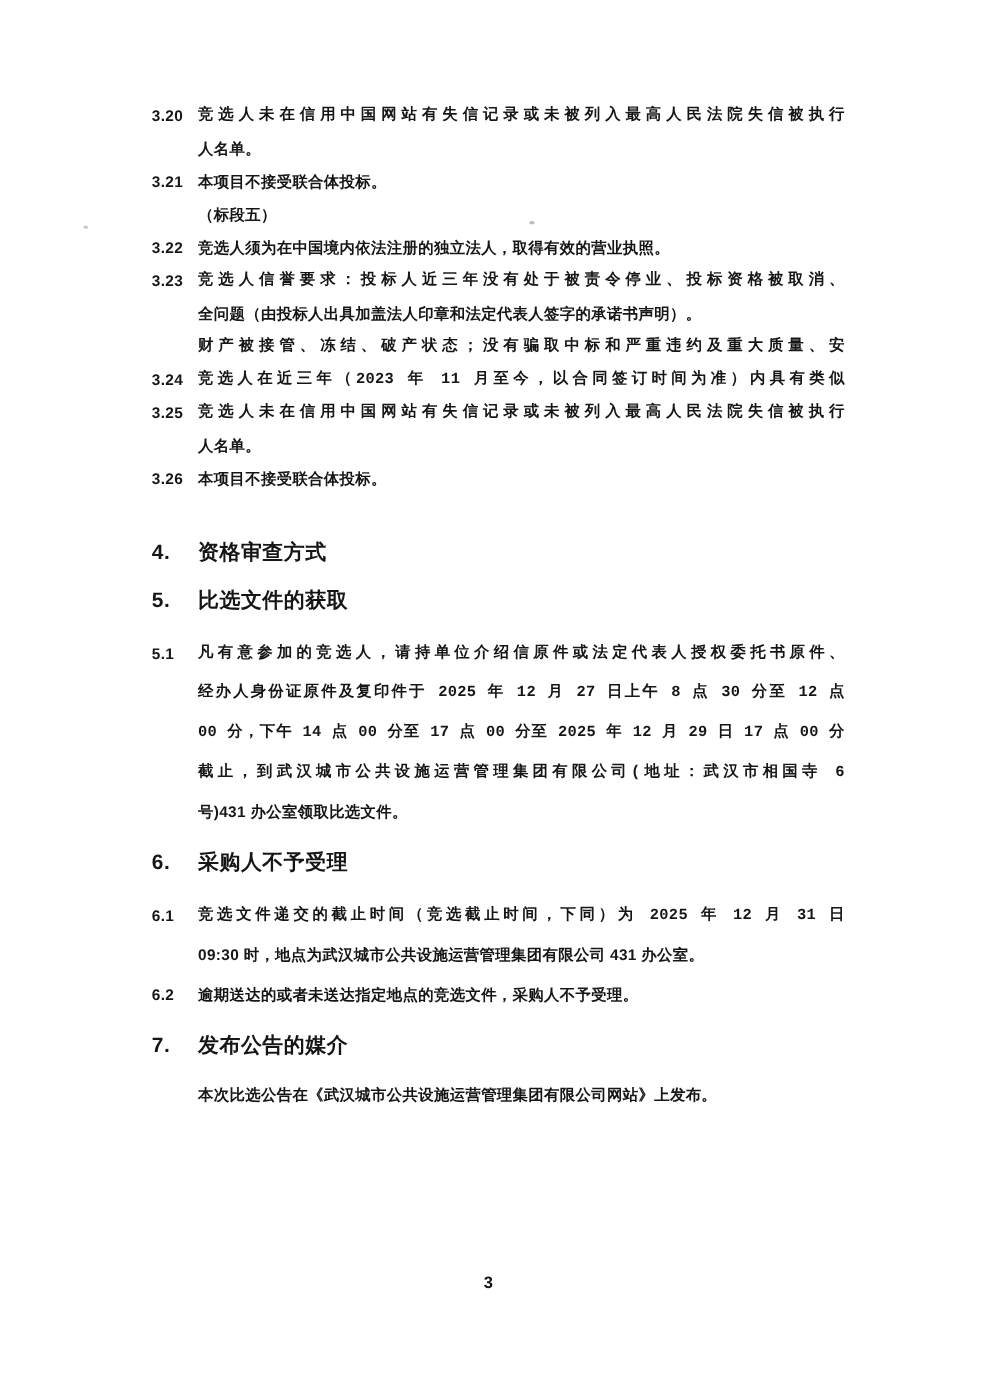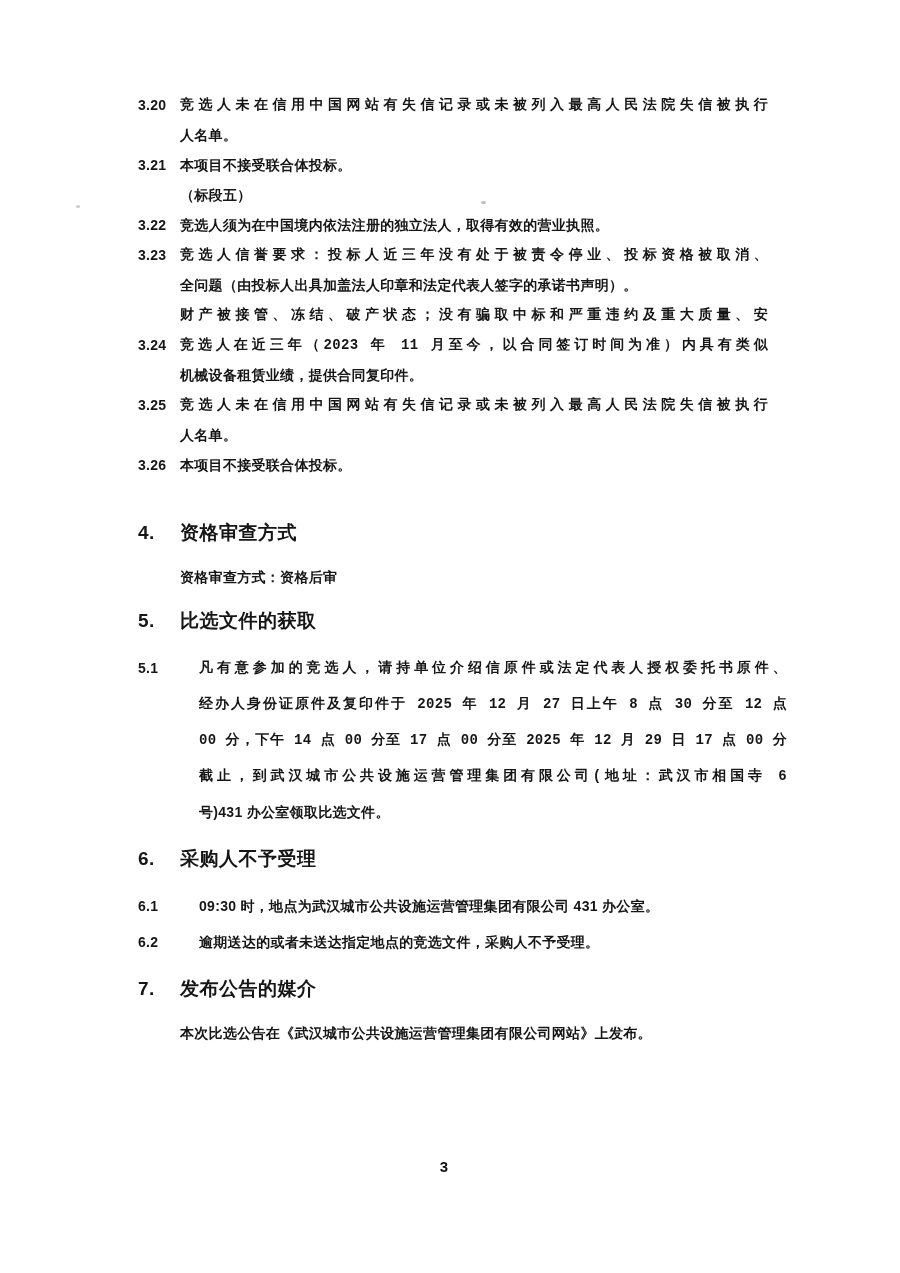--- a/index.html
+++ b/index.html
@@ -29,21 +29,20 @@
   }
   
   .item {
     font-size: 14px;
     font-weight: 600;
     line-height: 30px;
     letter-spacing: 0.3px;
   }
   .item.wide {
     line-height: 36px;
-    gap: 19px;
   }
   .heading + .item {
     margin-top: 14px;
   }
   
   .heading {
     font-size: 19px;
     font-weight: 700;
     line-height: 30px;
     margin-top: 14px;
@@ -127,45 +126,38 @@
     <div class="lines">
           <div class="line fill">竞选人信誉要求：投标人近三年没有处于被责令停业、投标资格被取消、</div>
           <div class="line">全问题（由投标人出具加盖法人印章和法定代表人签字的承诺书声明）。</div>
           <div class="line fill">财产被接管、冻结、破产状态；没有骗取中标和严重违约及重大质量、安</div>
         </div>
   </div>
       <div class="block item">
     <span class="num">3.24</span>
     <div class="lines">
           <div class="line fill">竞选人在近三年（2023 年 11 月至今，以合同签订时间为准）内具有类似</div>
-          <div class="line">机械设备租赁业绩，提供合同复印件。</div>
         </div>
   </div>
       <div class="block item">
     <span class="num">3.25</span>
     <div class="lines">
           <div class="line fill">竞选人未在信用中国网站有失信记录或未被列入最高人民法院失信被执行</div>
           <div class="line">人名单。</div>
         </div>
   </div>
       <div class="block item">
     <span class="num">3.26</span>
     <div class="lines">
           <div class="line">本项目不接受联合体投标。</div>
         </div>
   </div>
       <div class="block heading gap-large">
     <span class="num">4.</span>
     <span class="title">资格审查方式</span>
-  </div>
-      <div class="block item">
-    <span class="num"></span>
-    <div class="lines">
-          <div class="line">资格审查方式：资格后审</div>
-        </div>
   </div>
       <div class="block heading">
     <span class="num">5.</span>
     <span class="title">比选文件的获取</span>
   </div>
       <div class="block item wide">
     <span class="num">5.1</span>
     <div class="lines">
           <div class="line fill">凡有意参加的竞选人，请持单位介绍信原件或法定代表人授权委托书原件、</div>
           <div class="line fill">经办人身份证原件及复印件于 2025 年 12 月 27 日上午 8 点 30 分至 12 点</div>
@@ -174,20 +166,21 @@
           <div class="line">号)431 办公室领取比选文件。</div>
         </div>
   </div>
       <div class="block heading">
     <span class="num">6.</span>
     <span class="title">采购人不予受理</span>
   </div>
       <div class="block item wide">
     <span class="num">6.1</span>
     <div class="lines">
+          <div class="line fill">竞选文件递交的截止时间（竞选截止时间，下同）为 2025 年 12 月 31 日</div>
           <div class="line">09:30 时，地点为武汉城市公共设施运营管理集团有限公司 431 办公室。</div>
         </div>
   </div>
       <div class="block item wide">
     <span class="num">6.2</span>
     <div class="lines">
           <div class="line">逾期送达的或者未送达指定地点的竞选文件，采购人不予受理。</div>
         </div>
   </div>
       <div class="block heading">

